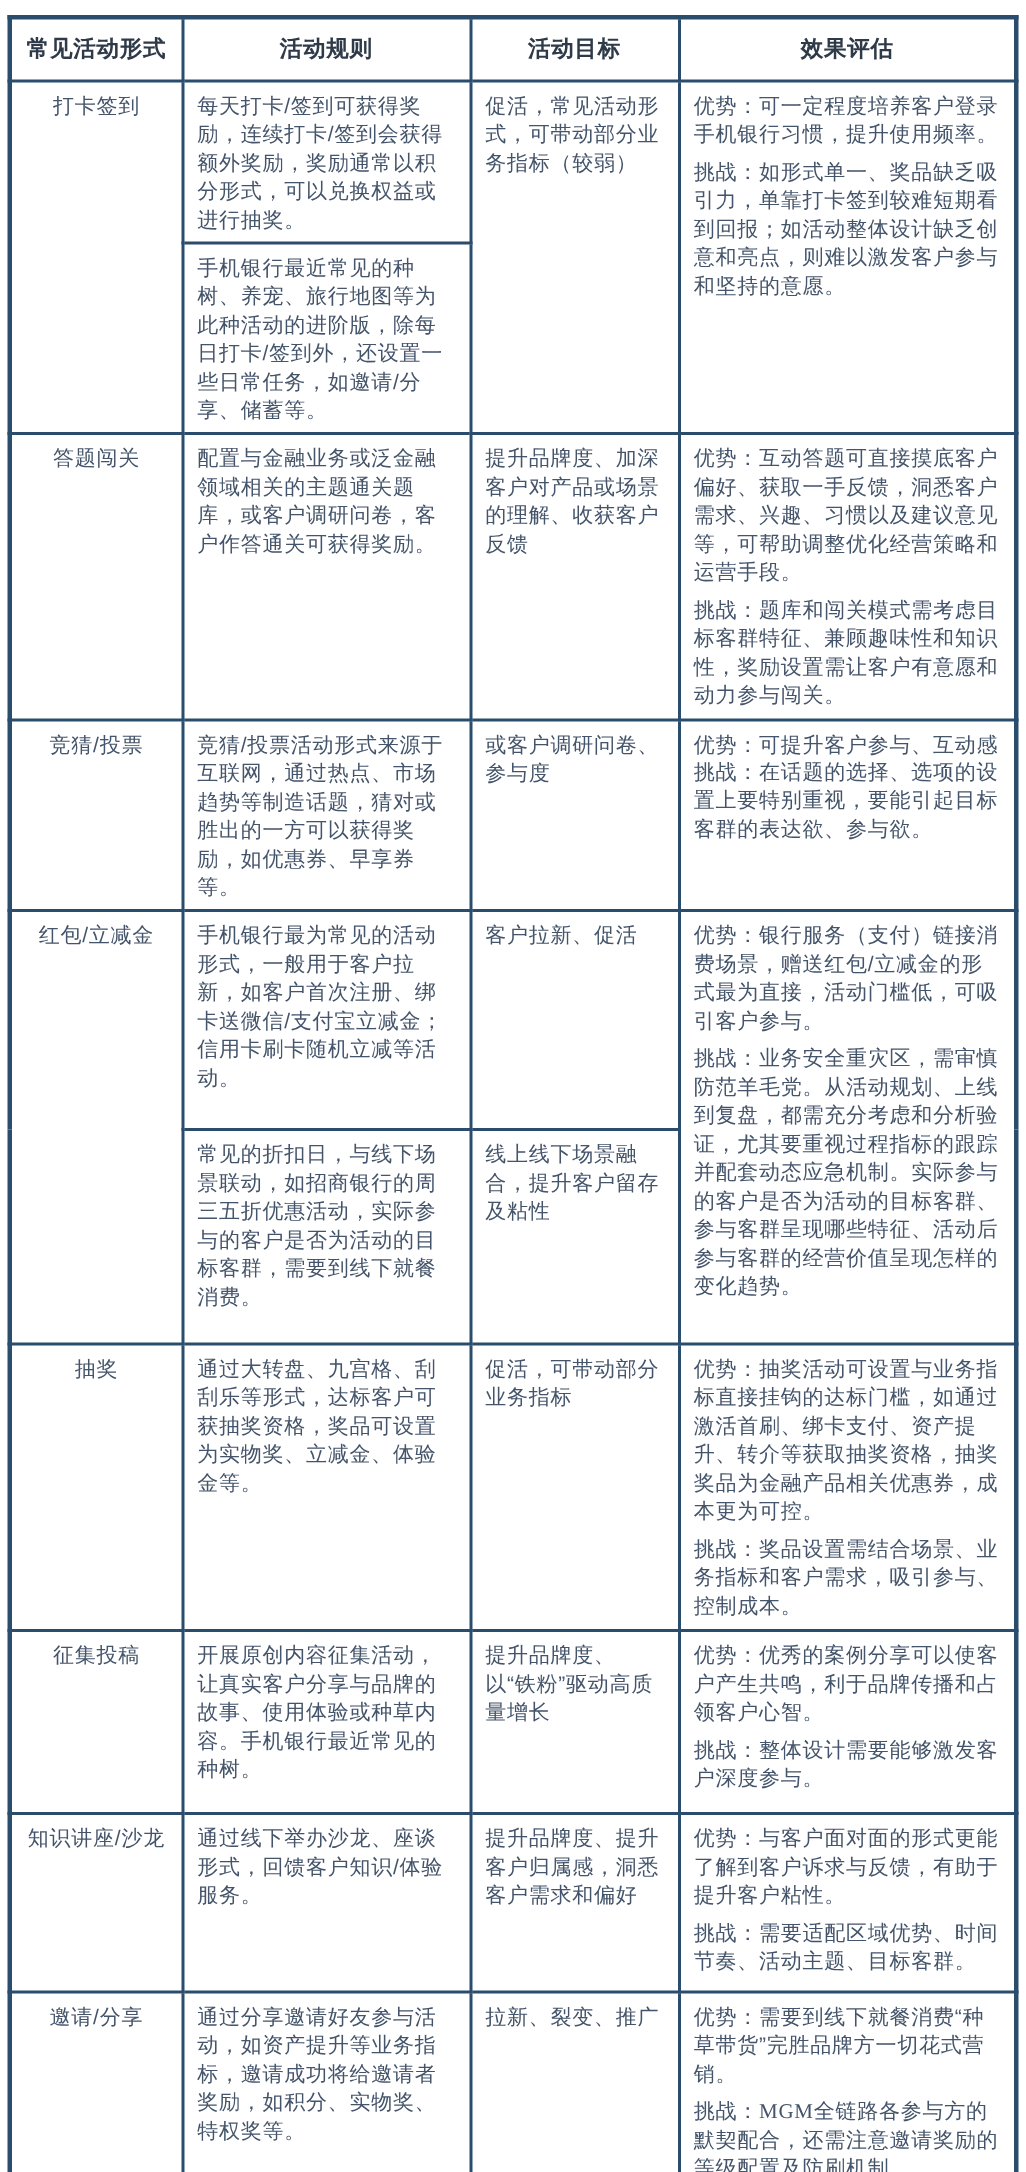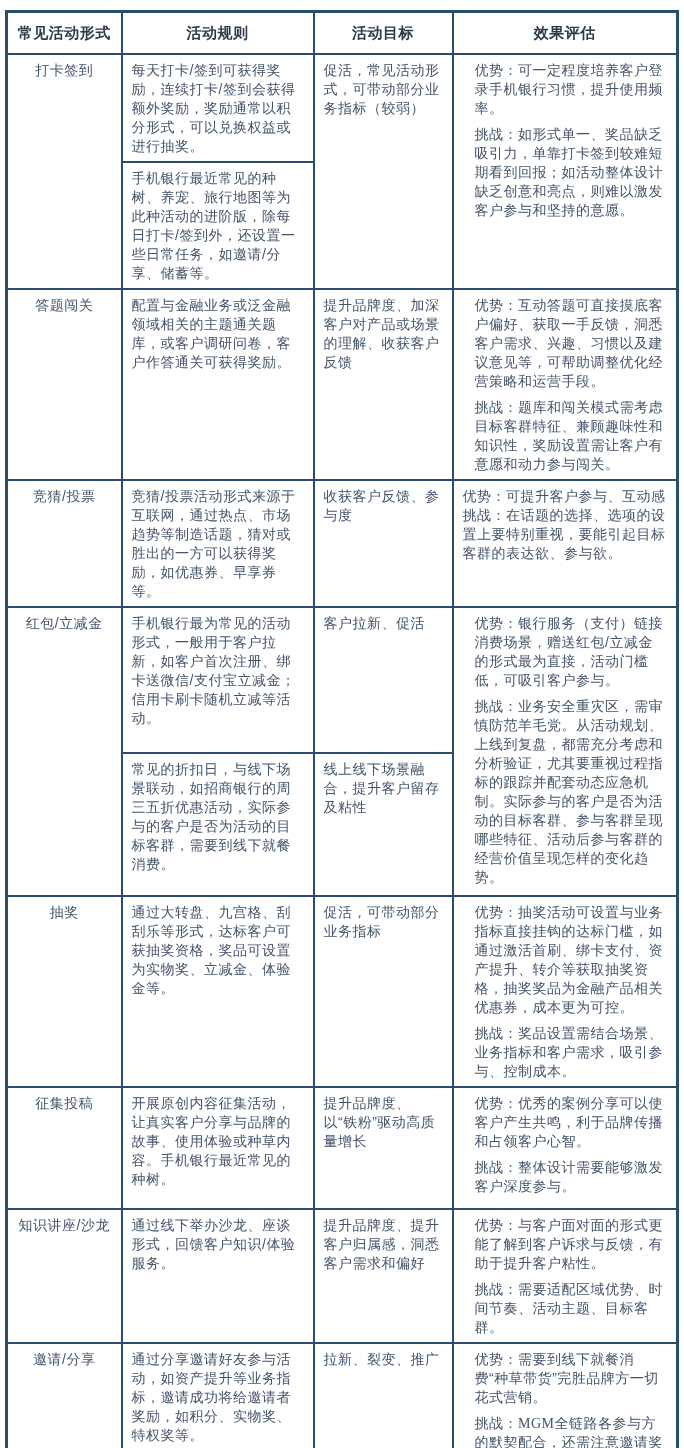--- a/index.html
+++ b/index.html
@@ -37,21 +37,21 @@
     font-weight: bold;
     text-align: center;
     vertical-align: middle;
     padding: 4px 2px;
   }
   td.label {
     text-align: center;
     color: #44546a;
   }
   td.cell p {
-    margin: 0 0 7px 12px;
+    margin: 0 0 7px 0;
   }
   td.cell p:last-child {
     margin-bottom: 0;
     font-family: Liberation Serif, serif;
   }
   td.cell.tight p {
     margin: 0;
   }
 </style>
 </head>
@@ -93,21 +93,21 @@
       <td class="cell">提升品牌度、加深客户对产品或场景的理解、收获客户反馈</td>
       <td class="cell">
         <p>优势：互动答题可直接摸底客户偏好、获取一手反馈，洞悉客户需求、兴趣、习惯以及建议意见等，可帮助调整优化经营策略和运营手段。</p>
         <p>挑战：题库和闯关模式需考虑目标客群特征、兼顾趣味性和知识性，奖励设置需让客户有意愿和动力参与闯关。</p>
       </td>
     </tr>
 
     <tr style="height:117px">
       <td class="label">竞猜/投票</td>
       <td class="cell">竞猜/投票活动形式来源于互联网，通过热点、市场趋势等制造话题，猜对或胜出的一方可以获得奖励，如优惠券、早享券等。</td>
-      <td class="cell">收获客户反馈、参与度</td>
+      <td class="cell">或客户调研问卷、参与度</td>
       <td class="cell tight">
         <p>优势：可提升客户参与、互动感</p>
         <p>挑战：在话题的选择、选项的设置上要特别重视，要能引起目标客群的表达欲、参与欲。</p>
       </td>
     </tr>
 
     <tr style="height:146px">
       <td class="label" rowspan="2">红包/立减金</td>
       <td class="cell">手机银行最为常见的活动形式，一般用于客户拉新，如客户首次注册、绑卡送微信/支付宝立减金；信用卡刷卡随机立减等活动。</td>
       <td class="cell">客户拉新、促活</td>

